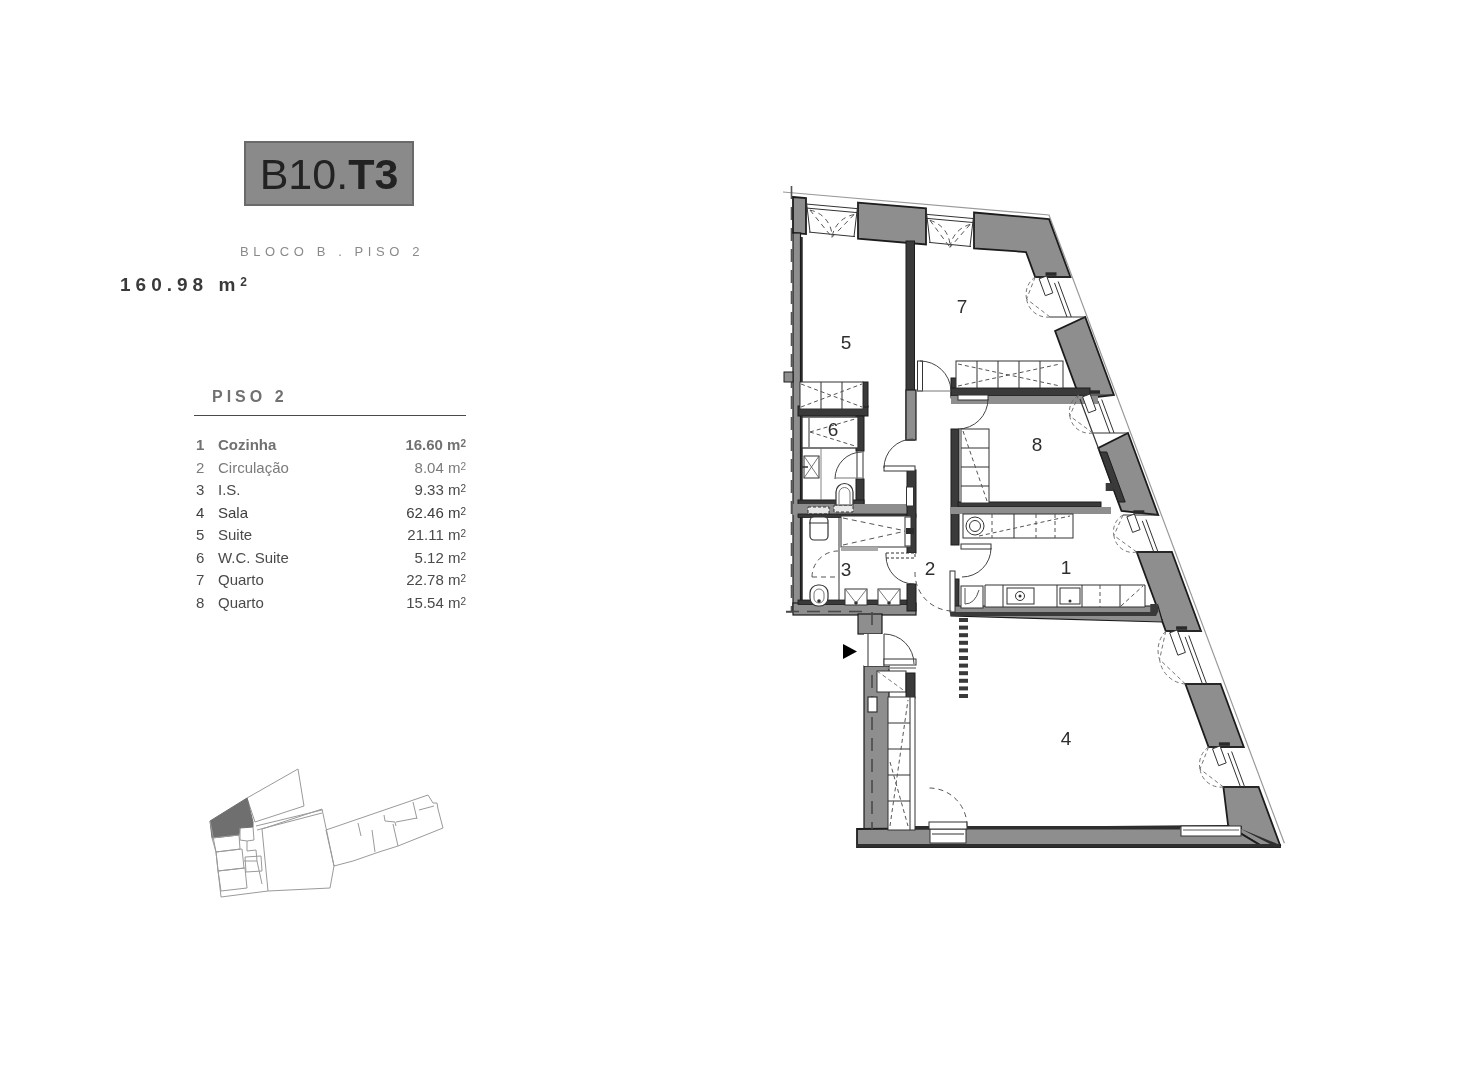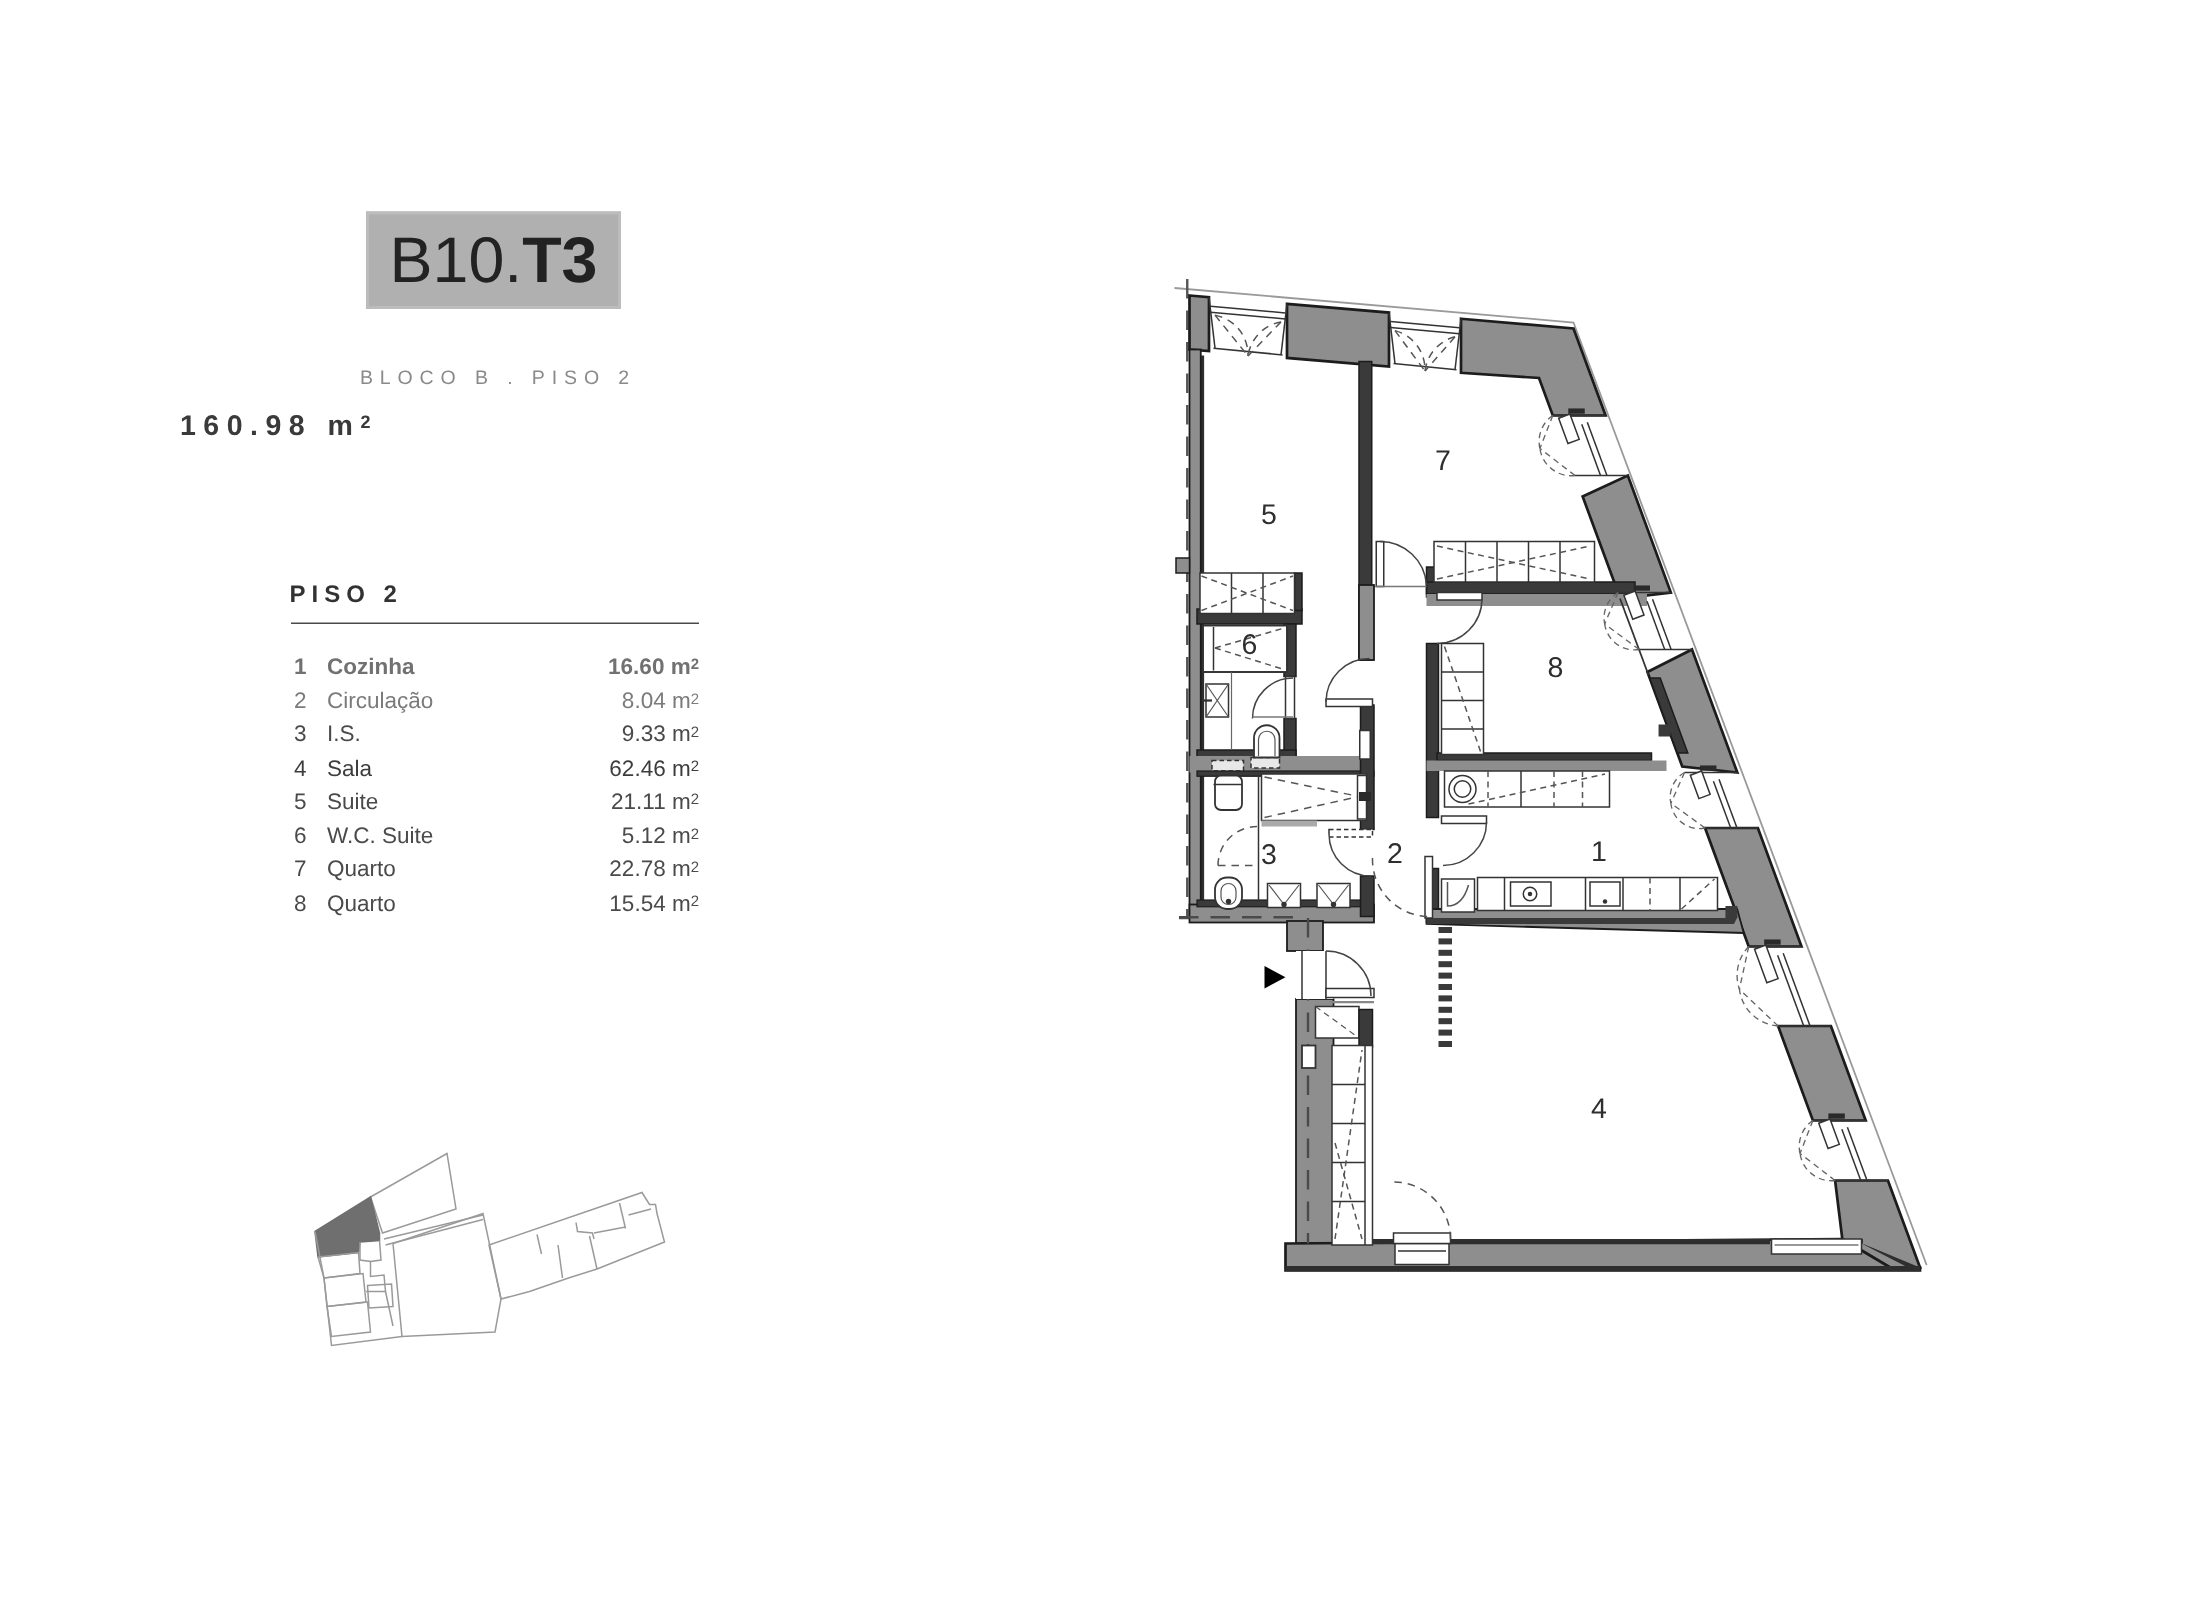--- a/index.html
+++ b/index.html
@@ -1,28 +1,28 @@
 <!DOCTYPE html>
 <html><head><meta charset="utf-8">
 <style>
 html,body{margin:0;padding:0;background:#fff;width:1458px;height:1080px;overflow:hidden;}
 body{font-family:"Liberation Sans", sans-serif;position:relative;filter:grayscale(1);}
 *{box-sizing:border-box;}
 </style></head>
 <body>
 
-<div style="position:absolute;left:244px;top:141px;width:170px;height:65px;border:2px solid #f9a8d4;background:#84cc16;text-align:center;">
+<div style="position:absolute;left:244px;top:141px;width:170px;height:65px;border:2px solid #4d7c0f;background:#0ea5e9;text-align:center;">
   <div style="font-size:43px;line-height:63px;color:#222;letter-spacing:0px;white-space:nowrap;">B10.<b style="font-weight:700;">T3</b></div>
 </div>
 
 <div style="position:absolute;left:120px;top:244px;width:424px;text-align:center;font-size:13px;letter-spacing:4.6px;color:#8a8a8a;">BLOCO B . PISO 2</div>
 
 <div style="position:absolute;left:120px;top:274px;width:420px;text-align:left;font-size:19px;font-weight:700;letter-spacing:5px;color:#3a3a3a;">160.98 m<span style="font-size:12px;vertical-align:5px;">2</span></div>
 
-<div style="position:absolute;left:193px;top:388px;font-size:16px;font-weight:700;letter-spacing:4px;color:#7f1d1d;">PISO 2</div>
+<div style="position:absolute;left:212px;top:388px;font-size:16px;font-weight:700;letter-spacing:4px;color:#8b5cf6;">PISO 2</div>
 
 <div style="position:absolute;left:194px;top:415px;width:272px;height:1px;background:#4a4a4a;"></div>
 
 <div style="position:absolute;left:196px;top:436px;width:270px;height:22px;font-size:15px;color:#8b5cf6;font-weight:bold;"><span style="display:inline-block;width:22px;">1</span>Cozinha<span style="position:absolute;right:0;top:0;">16.60 m<span style="font-size:10px;vertical-align:3px;">2</span></span></div>
 
 <div style="position:absolute;left:196px;top:458.5px;width:270px;height:22px;font-size:15px;color:#3b82f6;"><span style="display:inline-block;width:22px;">2</span>Circulação<span style="position:absolute;right:0;top:0;">8.04 m<span style="font-size:10px;vertical-align:3px;">2</span></span></div>
 
 <div style="position:absolute;left:196px;top:481.0px;width:270px;height:22px;font-size:15px;color:#4a4a4a;"><span style="display:inline-block;width:22px;">3</span>I.S.<span style="position:absolute;right:0;top:0;margin-left:32px;">9.33 m<span style="font-size:10px;vertical-align:3px;">2</span></span></div>
 
 <div style="position:absolute;left:196px;top:503.5px;width:270px;height:22px;font-size:15px;color:#b91c1c;"><span style="display:inline-block;width:22px;">4</span>Sala<span style="position:absolute;right:0;top:0;">62.46 m<span style="font-size:10px;vertical-align:3px;">2</span></span></div>

